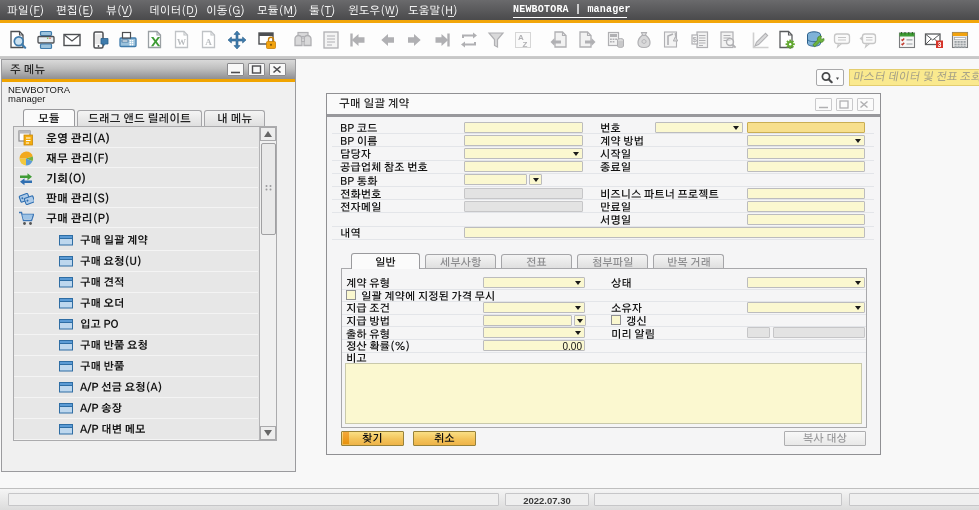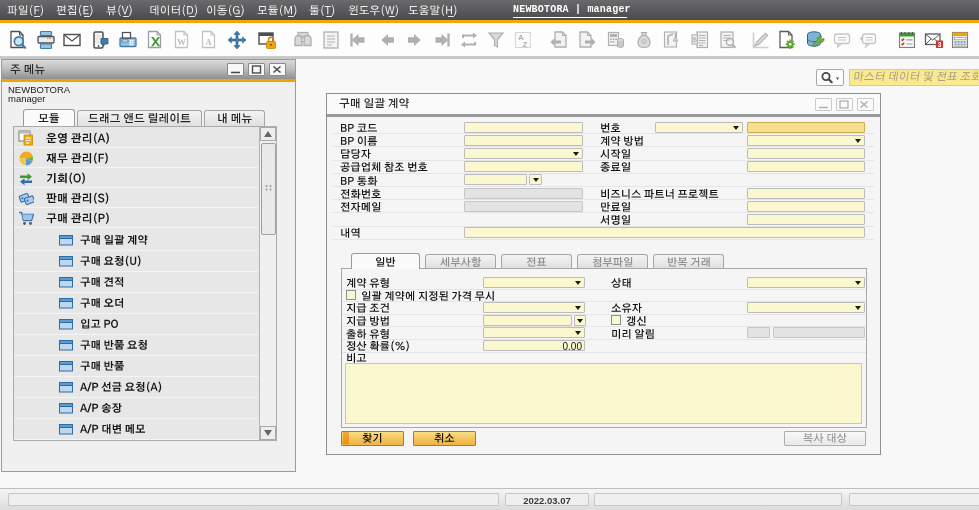--- a/index.html
+++ b/index.html
@@ -641,12 +641,12 @@
   </svg>
 <div class="abs" style="left:784px;top:431px;width:82px;height:14.5px;background:linear-gradient(#f8f8f8,#e8e8e8);border:1px solid #aeaeb0;border-radius:1px;z-index:12"></div>
 <svg style="position:absolute;left:803.0px;top:433px;z-index:13;overflow:visible" width="46" height="14">
     <path d="M1.6 7.9L1.6 7L8.4 7L8.4 9.8L7.3 9.8L7.3 7.9ZM0.5 6.1L0.5 5.1L4.6 5.1L4.6 3.8L5.7 3.8L5.7 5.1L9.8 5.1L9.8 6.1ZM1.8 4.1L1.8 0.2L2.9 0.2L2.9 1.3L7.4 1.3L7.4 0.2L8.5 0.2L8.5 4.1ZM2.9 3.2L7.4 3.2L7.4 2.1L2.9 2.1ZM17.6 9.8L17.6 0.1L18.7 0.1L18.7 4.1L20.3 4.1L20.3 5.2L18.7 5.2L18.7 9.8ZM10.5 7.7Q11 7.3 11.4 6.8Q11.9 6.2 12.3 5.5Q12.7 4.8 12.9 4Q13.2 3.1 13.2 2.1L13.2 0.6L14.3 0.6L14.3 2.1Q14.3 3 14.6 3.9Q14.8 4.8 15.2 5.4Q15.6 6.1 16 6.6Q16.4 7 16.8 7.4L16 8.1Q15.4 7.6 14.7 6.6Q14 5.7 13.8 4.8Q13.5 5.7 12.8 6.7Q12.1 7.7 11.4 8.4ZM28.9 9.3L28.9 0.4L29.9 0.4L29.9 3.9L31.2 3.9L31.2 0.1L32.4 0.1L32.4 9.8L31.2 9.8L31.2 5L29.9 5L29.9 9.3ZM24.5 7.6L24.5 1L28.1 1L28.1 2L25.6 2L25.6 6.6L25.8 6.6Q26.9 6.6 28.5 6.4L28.5 7.3Q26.6 7.6 24.8 7.6ZM35.5 7.8Q35.5 6.8 36.4 6.3Q37.4 5.8 39 5.8Q40.5 5.8 41.5 6.3Q42.5 6.8 42.5 7.8Q42.5 8.7 41.5 9.2Q40.5 9.7 39 9.7Q37.4 9.7 36.4 9.2Q35.5 8.7 35.5 7.8ZM36.7 7.8Q36.7 8.2 37.3 8.5Q37.9 8.8 39 8.8Q40 8.8 40.6 8.5Q41.2 8.2 41.2 7.8Q41.2 7.3 40.6 7Q40 6.7 39 6.7Q37.9 6.7 37.3 7Q36.7 7.3 36.7 7.8ZM41 5.8L41 0.1L42.2 0.1L42.2 2.6L43.5 2.6L43.5 3.6L42.2 3.6L42.2 5.8ZM33.8 4.7Q34.9 4.1 35.7 3.2Q36.5 2.3 36.5 1.2L36.5 0.4L37.7 0.4L37.7 1.2Q37.7 1.7 37.9 2.2Q38.2 2.7 38.6 3.1Q39 3.5 39.4 3.9Q39.8 4.2 40.2 4.4L39.5 5.1Q38.9 4.8 38.2 4.2Q37.4 3.6 37.1 3Q36.8 3.7 36 4.4Q35.2 5.1 34.5 5.5Z" fill="#9b9b9d"></path>
   </svg>
 <div class="abs" style="left:0;top:488px;width:979px;height:22px;background:linear-gradient(#f5f5f5,#dcdcdc);border-top:1px solid #bfbfbf;z-index:20"></div>
 <div class="abs" style="left:8px;top:492.5px;width:491px;height:13px;background:#efefef;border:1px solid #c6c6c8;border-radius:1px;z-index:21"></div>
 <div class="abs" style="left:505px;top:492.5px;width:84px;height:13px;background:#efefef;border:1px solid #c6c6c8;border-radius:1px;z-index:21"></div>
 <div class="abs" style="left:594px;top:492.5px;width:248px;height:13px;background:#efefef;border:1px solid #c6c6c8;border-radius:1px;z-index:21"></div>
 <div class="abs" style="left:849px;top:492.5px;width:131px;height:13px;background:#efefef;border:1px solid #c6c6c8;border-radius:1px;z-index:21"></div>
-<div class="abs" style="left:505px;top:494.5px;width:84px;text-align:center;font-size:9.5px;font-weight:bold;color:#3a3a3a;z-index:22">2022.03.07</div>
+<div class="abs" style="left:505px;top:494.5px;width:84px;text-align:center;font-size:9.5px;font-weight:bold;color:#3a3a3a;z-index:22">2022.07.30</div>
 </body></html>

